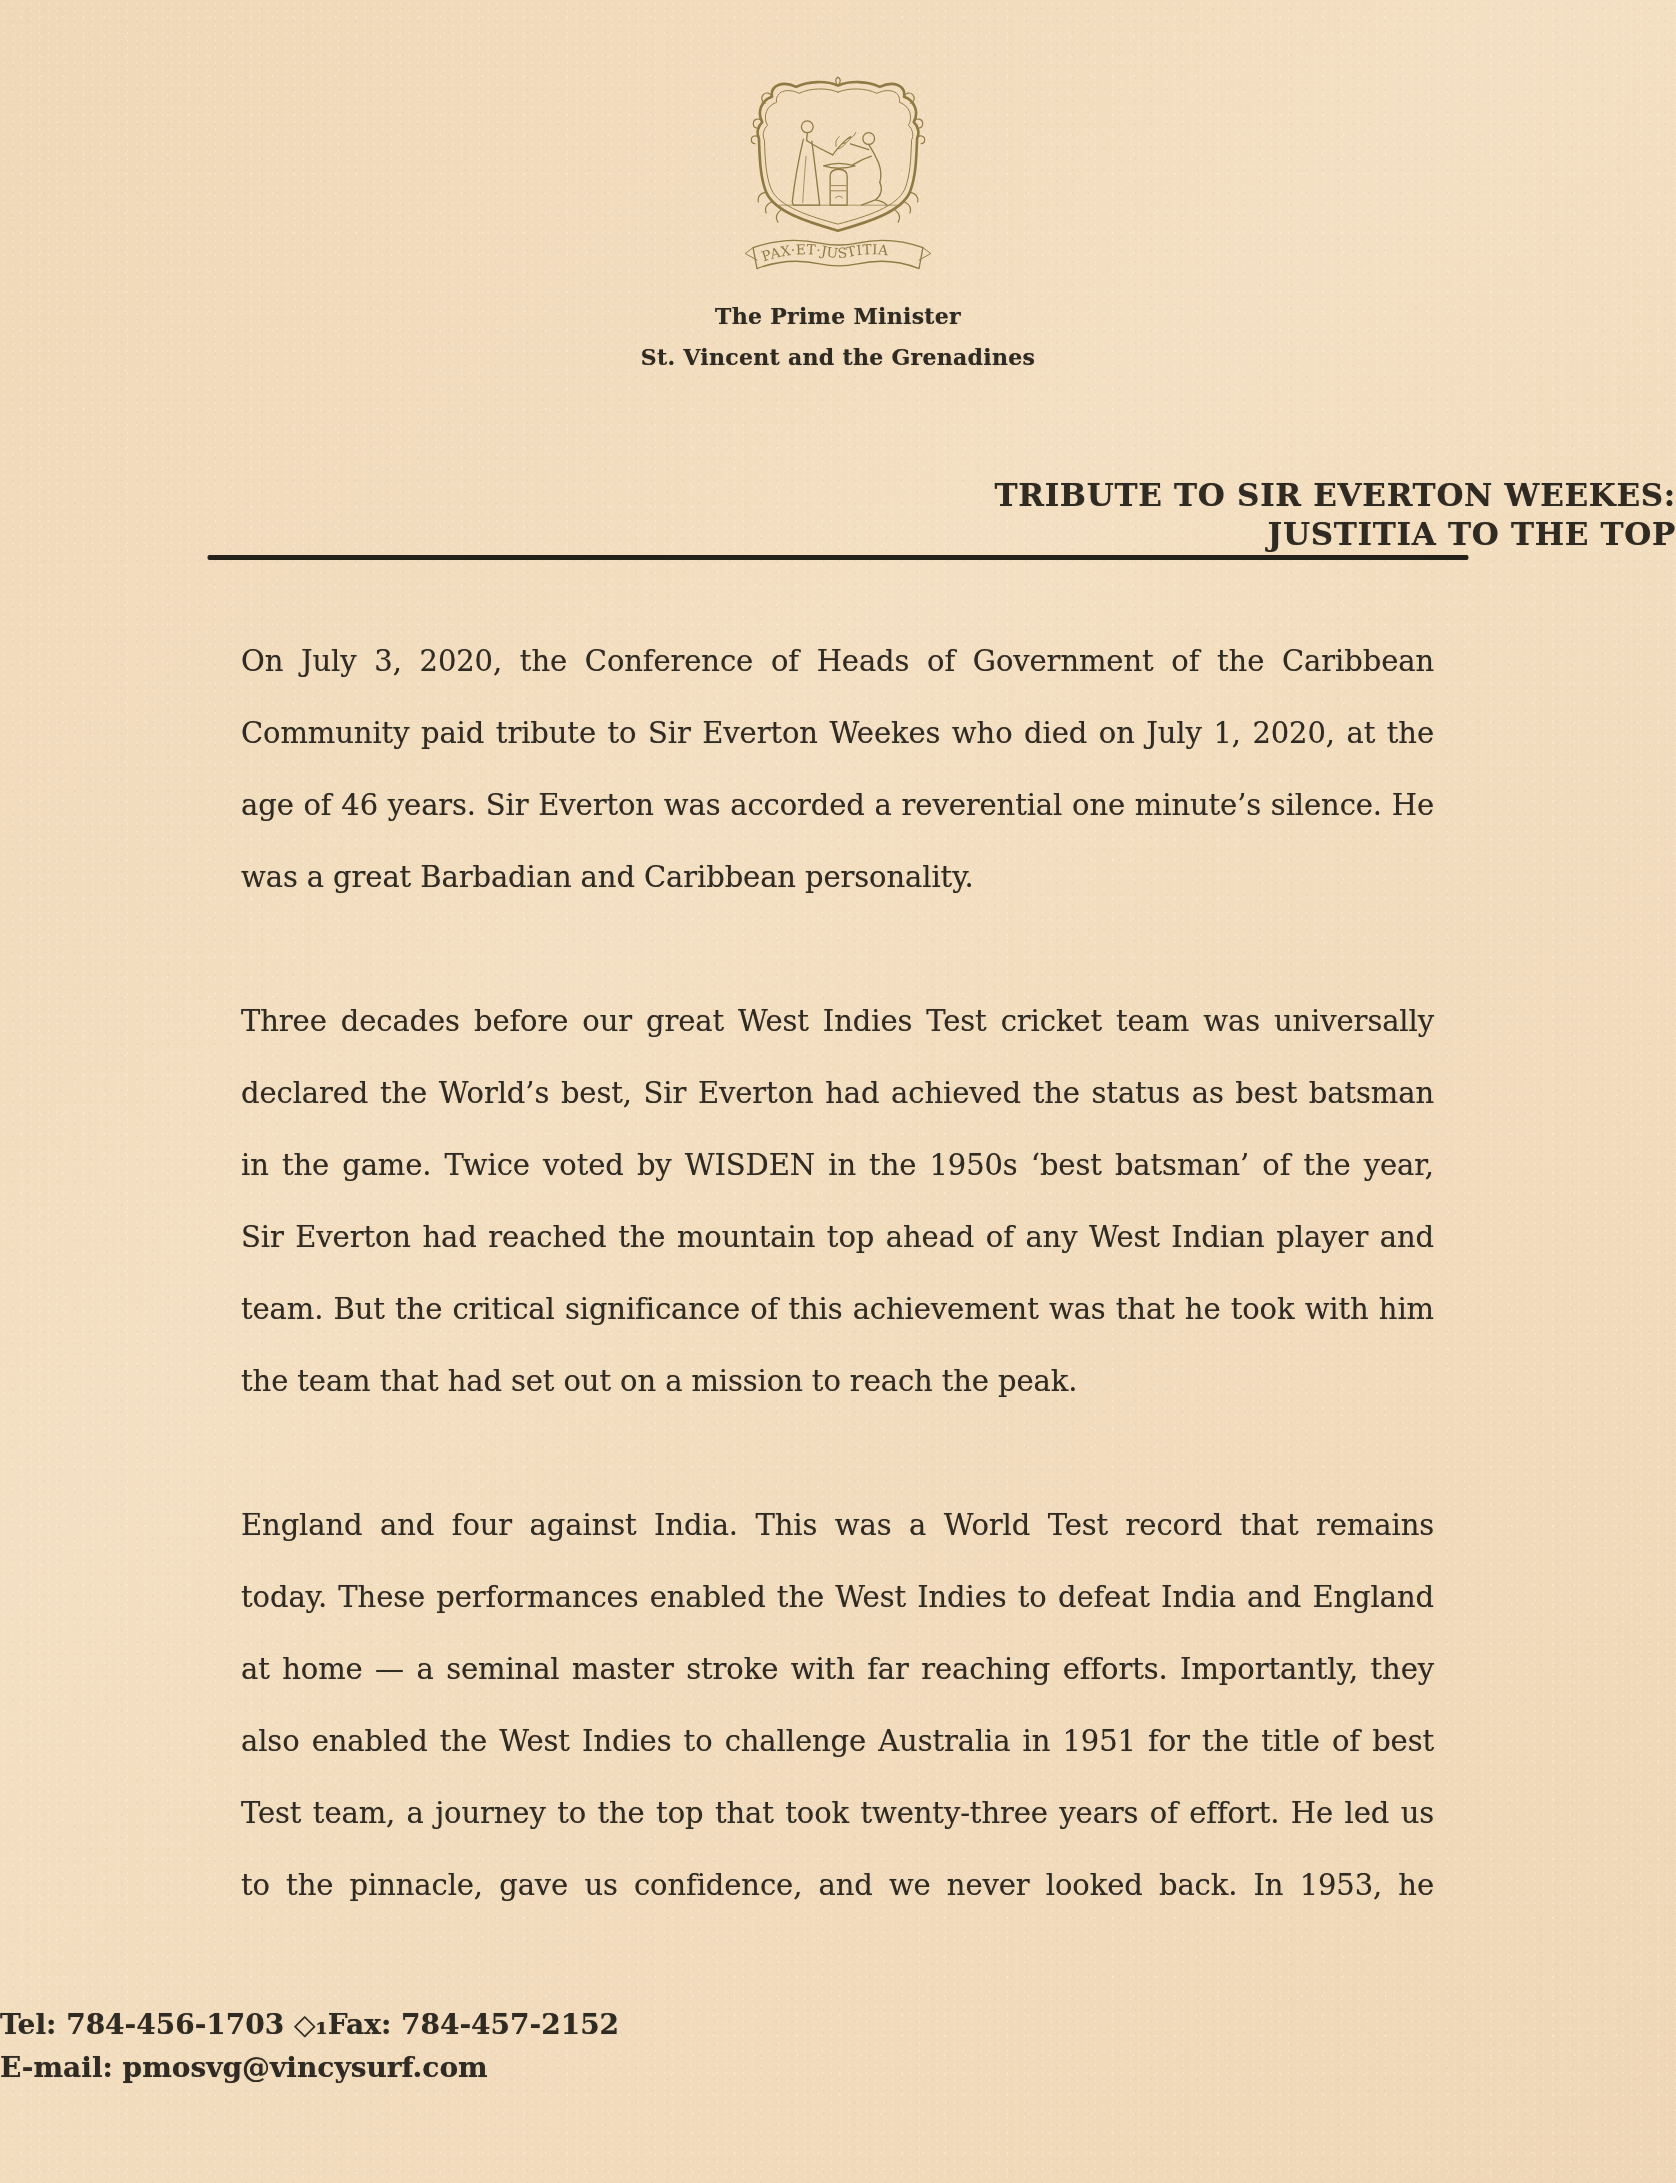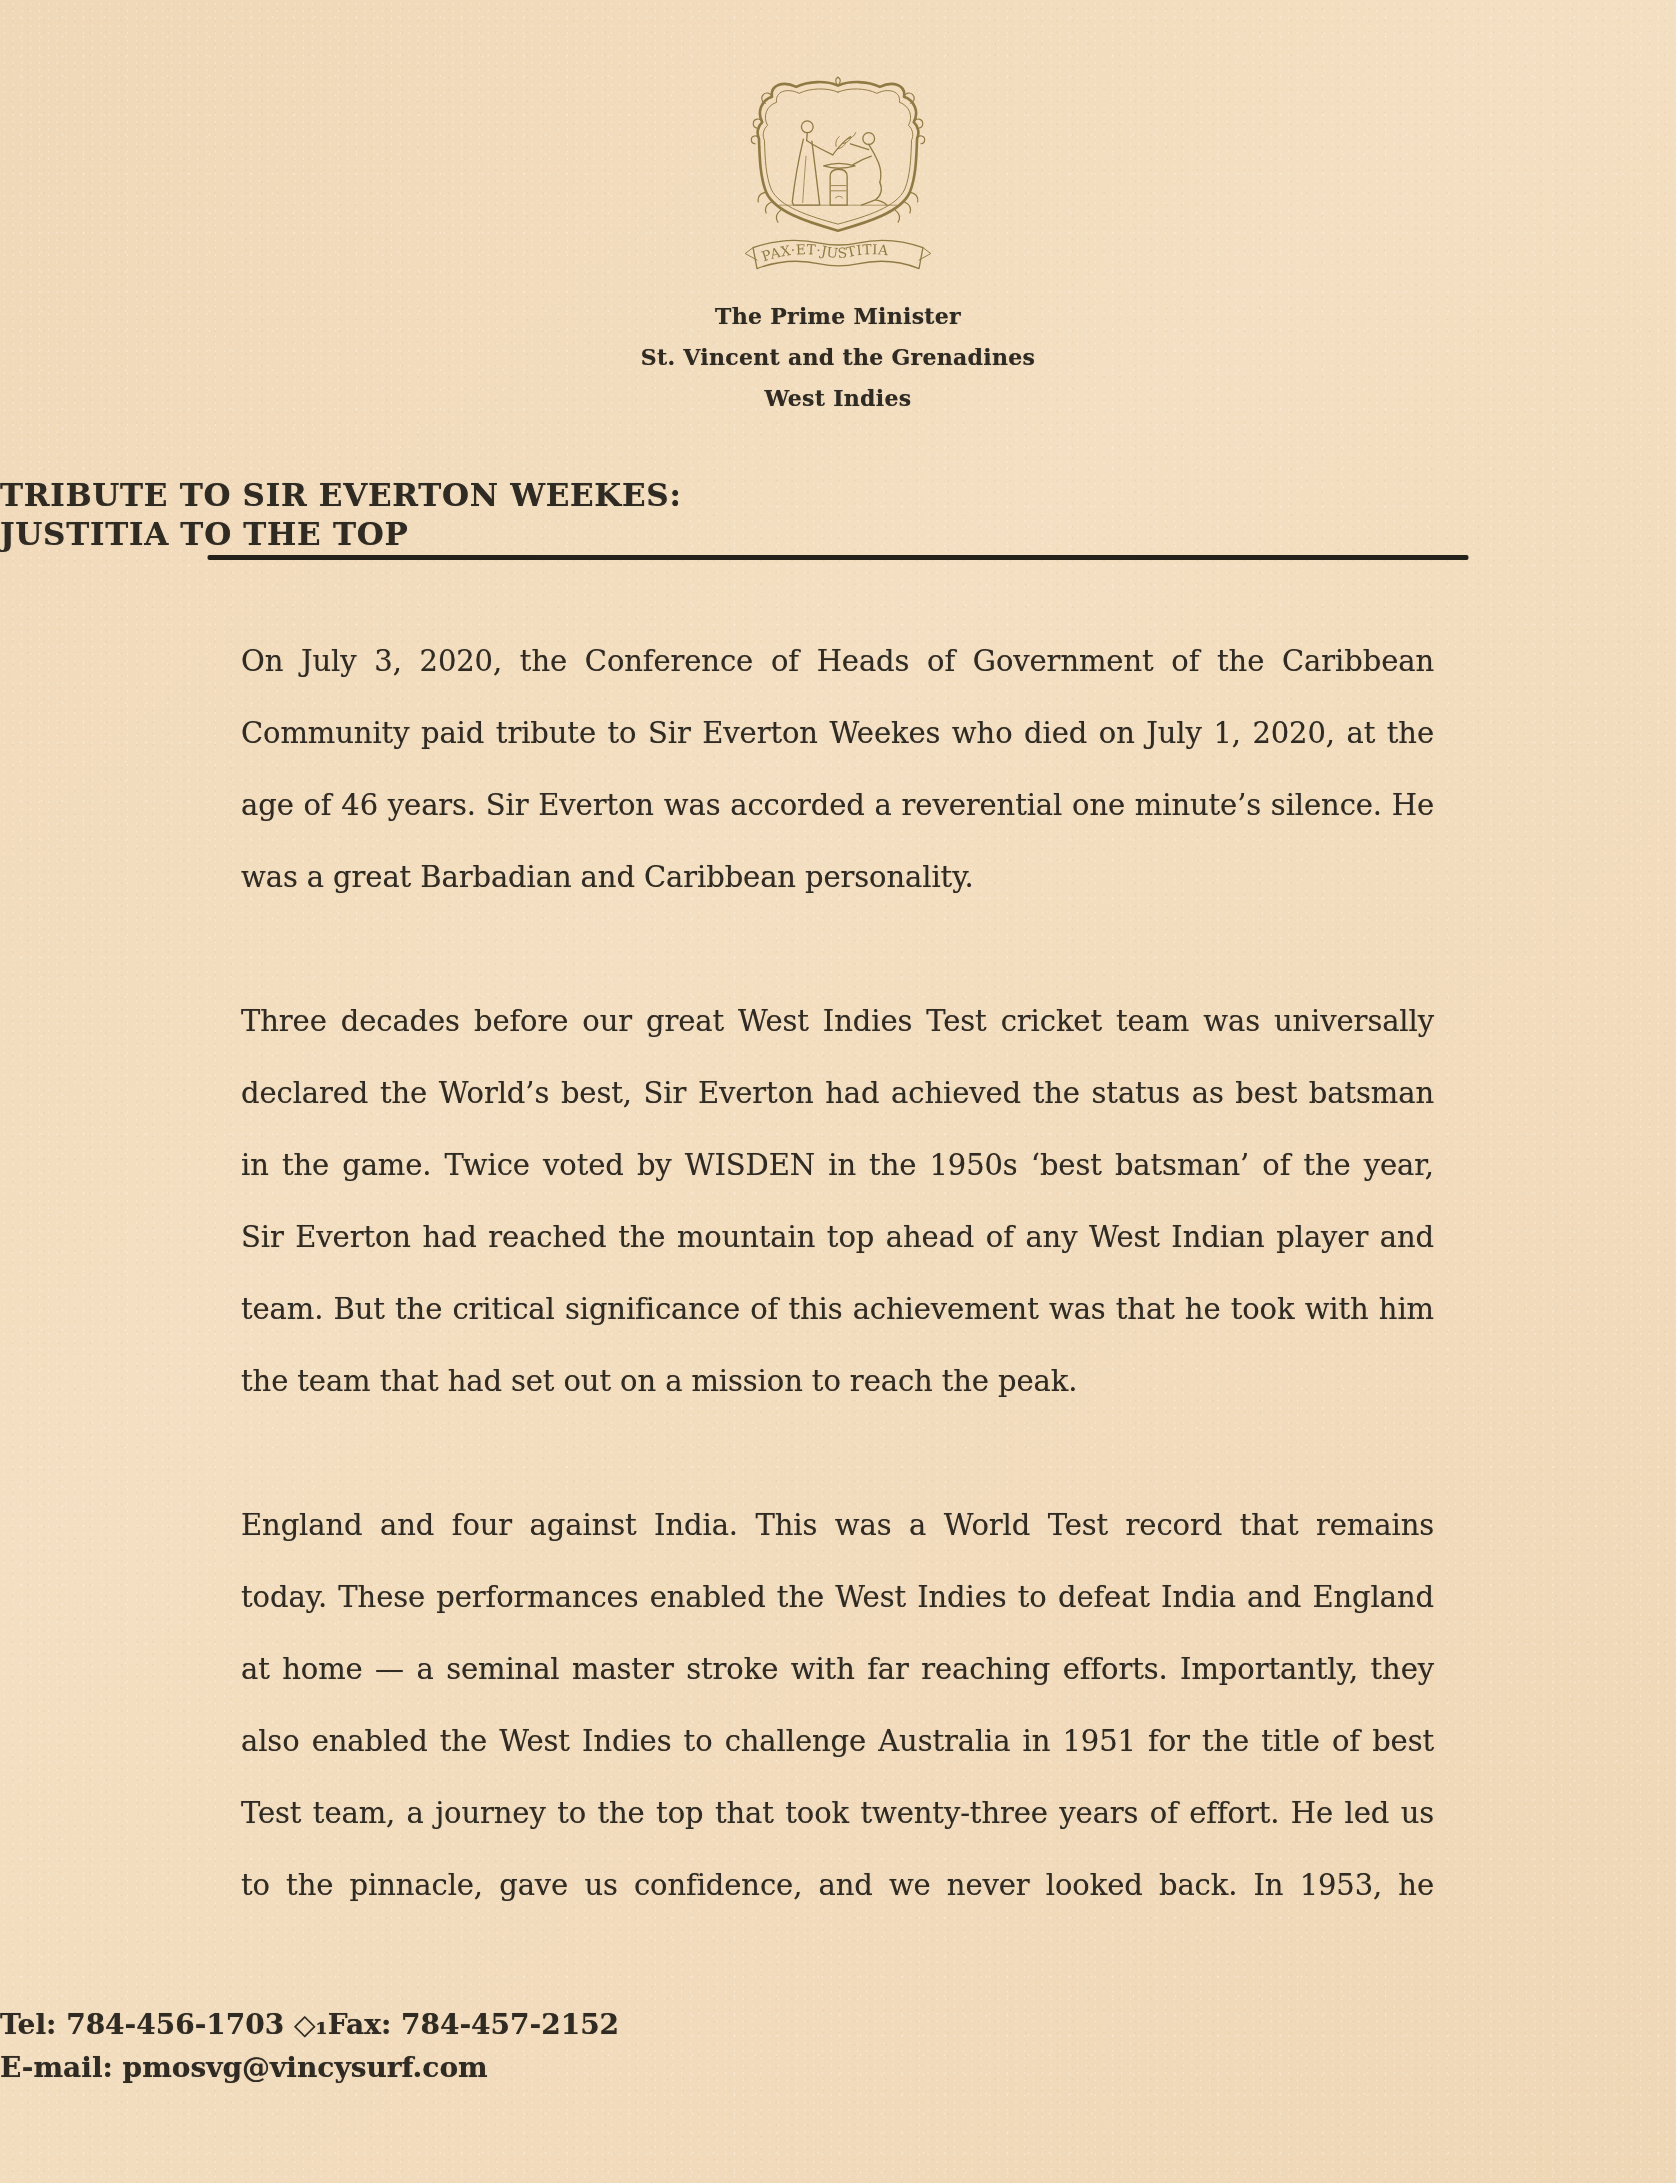--- a/index.html
+++ b/index.html
@@ -32,21 +32,21 @@
     text-align: center;
     font-weight: bold;
     font-size: 22px;
     line-height: 41px;
     letter-spacing: 0.3px;
     text-shadow: 0 0 0.7px rgba(47,42,34,0.55);
   }
   .doc-title {
     position: absolute;
     top: 476px; left: 0; width: 100%;
-    text-align: left;
+    text-align: right;
     font-weight: bold;
     font-size: 31px;
     line-height: 39px;
     letter-spacing: 0.7px;
     text-shadow: 0 0 0.7px rgba(47,42,34,0.55);
   }
   .title-rule {
     position: absolute;
     top: 555px; left: 50%;
     transform: translateX(-50%);
@@ -127,21 +127,20 @@
     </g>
     <path id="mottoPath" fill="none" stroke="none" d="M34,284 Q85,266 130,275 Q151,280 172,275 Q217,266 266,284"></path>
     <text font-size="21" letter-spacing="0.5" fill="#8f7a44" font-family="&quot;DejaVu Serif&quot;, serif">
       <textPath href="#mottoPath" startOffset="2">PAX·ET·JUSTITIA</textPath>
     </text>
   </svg>
 
   <div class="letterhead">
     <div>The Prime Minister</div>
     <div>St. Vincent and the Grenadines</div>
-    <div>West Indies</div>
   </div>
 
   <div class="doc-title">
     <div>TRIBUTE TO SIR EVERTON WEEKES:</div>
     <div>JUSTITIA TO THE TOP</div>
   </div>
   <div class="title-rule"></div>
 
   <div class="body-text">
       <div class="paragraph">

